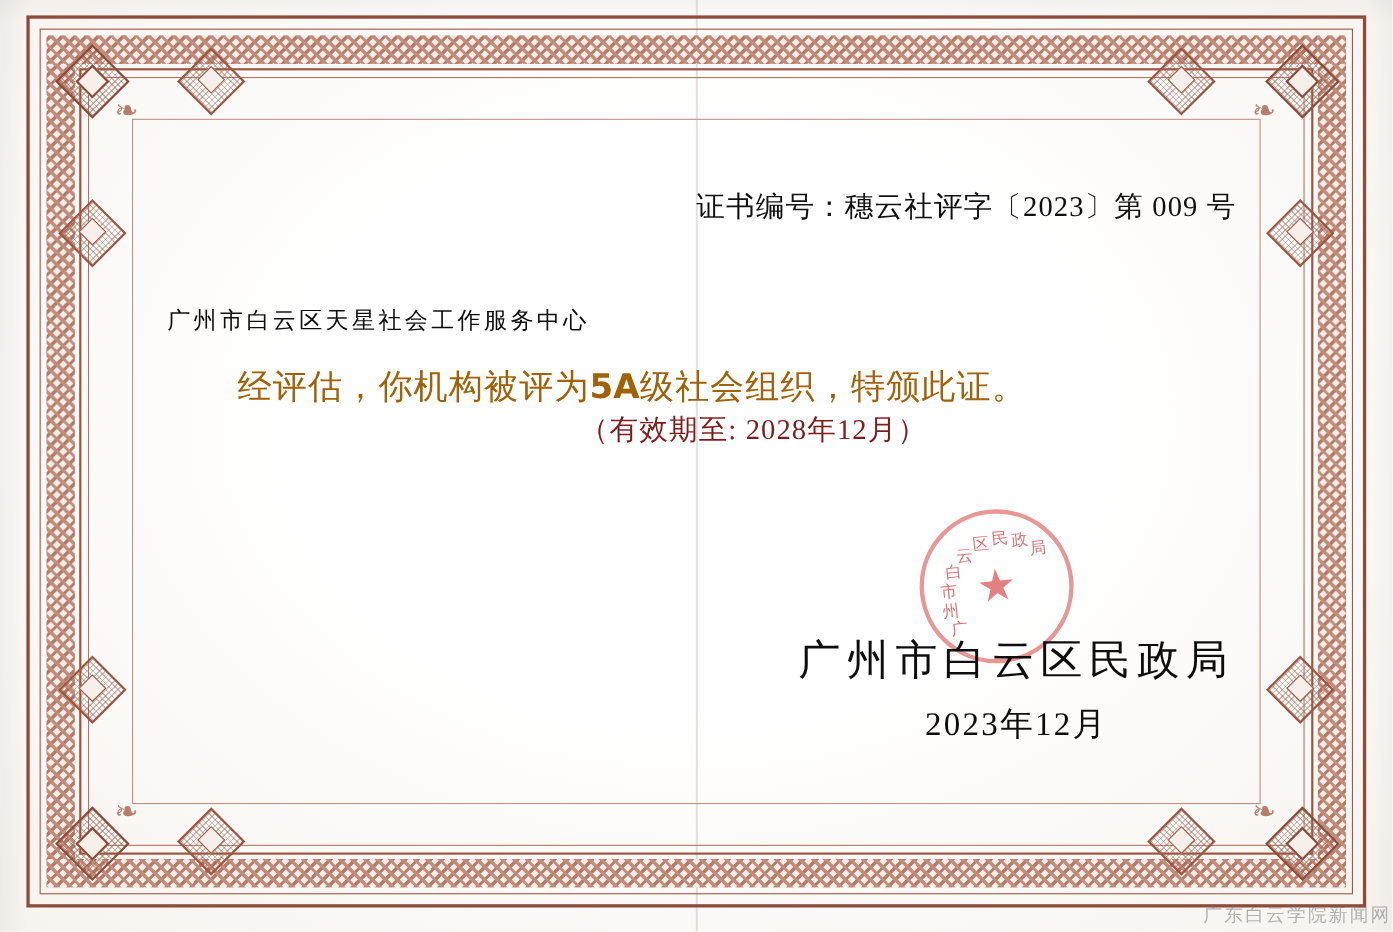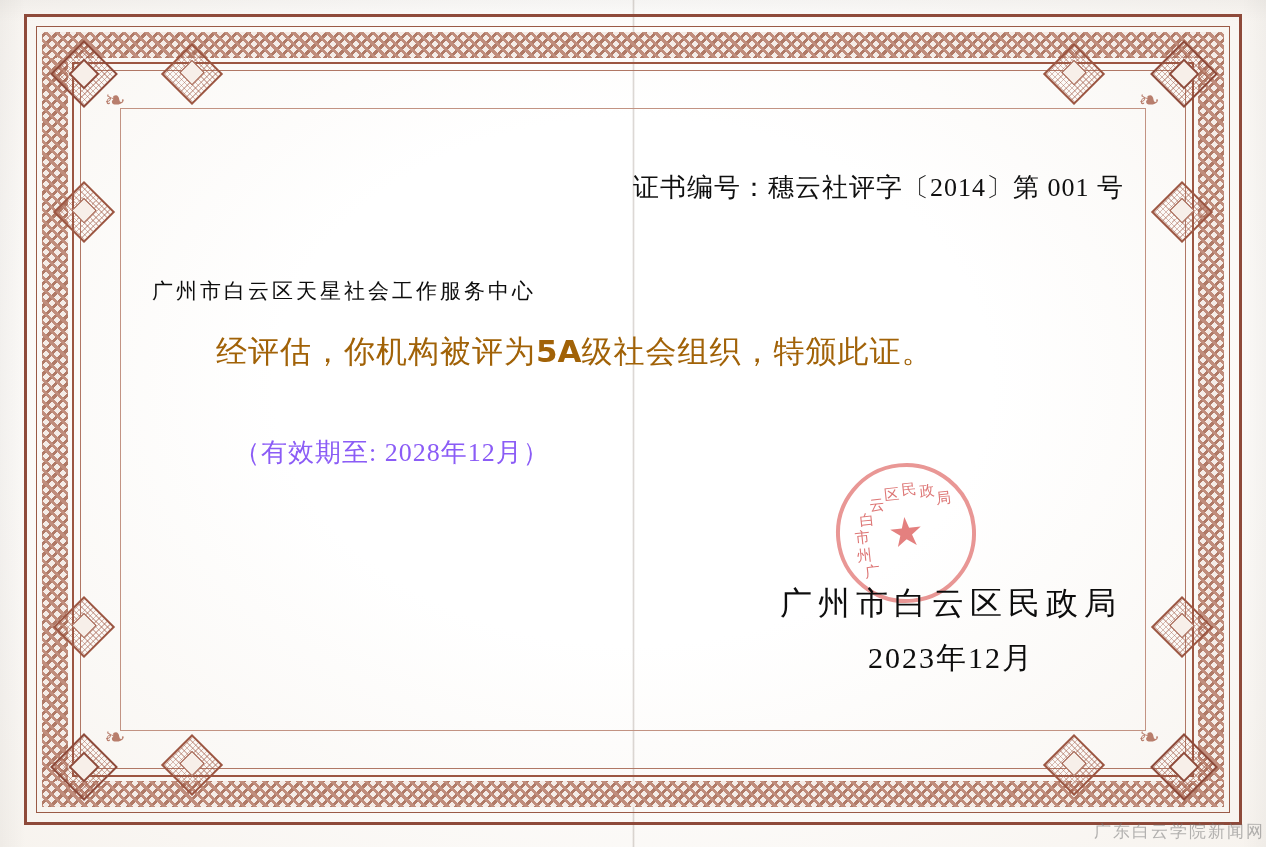--- a/index.html
+++ b/index.html
@@ -225,35 +225,35 @@
     letter-spacing: 1px;
     color: #a16207;
   }
   .statement .grade {
     font-family: "DejaVu Sans", sans-serif;
     font-weight: bold;
     font-size: 31px;
     letter-spacing: 0;
   }
   .validity {
-    margin-top: 62px;
     padding-left: 104px;
     font-size: 26px;
     letter-spacing: 1px;
-    color: #8b5cf6;
+    color: #7f1d1d;
+    text-align: center;
   }
 
   .issuer-block {
     position: absolute;
     right: 14px;
     bottom: 42px;
     text-align: center;
   }
   .issuer {
-    font-size: 32px;
+    font-size: 38px;
     letter-spacing: 6px;
     color: #0d0d0d;
     white-space: nowrap;
   }
   .issue-date {
     margin-top: 12px;
     font-size: 30px;
     letter-spacing: 2px;
     color: #0d0d0d;
   }
@@ -345,21 +345,21 @@
 
   <div class="flourish" style="left:104px; top:88px;">❧</div>
   <div class="flourish" style="right:104px; top:88px;">❧</div>
   <div class="flourish" style="left:104px; bottom:96px;">❧</div>
   <div class="flourish" style="right:104px; bottom:96px;">❧</div>
 
   <div class="content">
 
 
     <div class="cert-no">
-      <span>证书编号：</span><span>穗云社评字〔2014〕第 001 号</span>
+      <span>证书编号：</span><span>穗云社评字〔2023〕第 009 号</span>
     </div>
 
     <div class="org-name">广州市白云区天星社会工作服务中心</div>
 
     <div class="statement">
       <span>经评估，你机构被评为</span><span class="grade">5A</span><span>级社会组织，特颁此证。</span>
     </div>
 
     <div class="validity">（有效期至: 2028年12月）</div>
 

